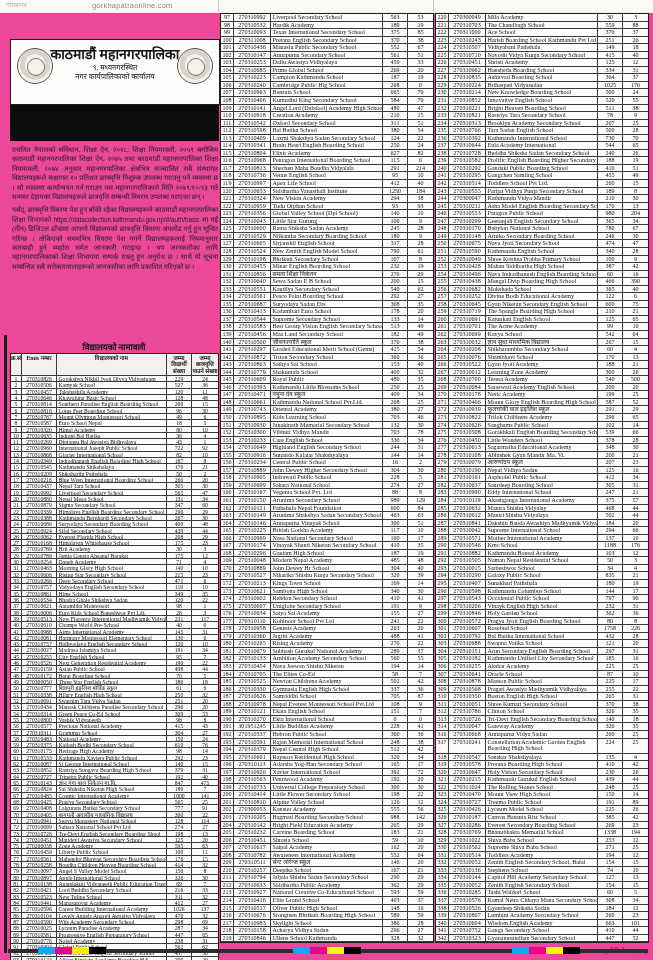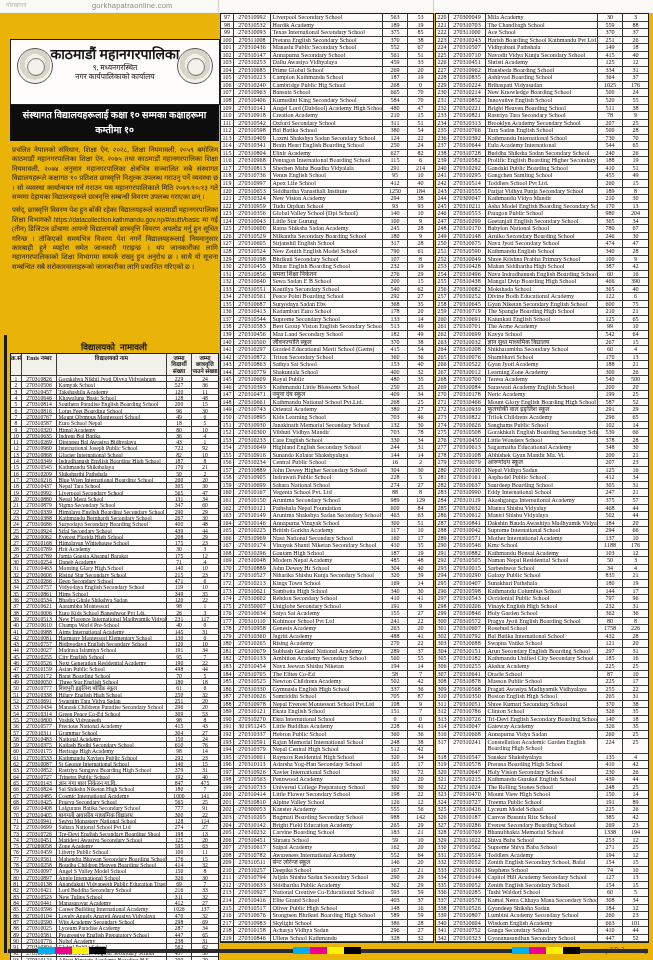--- a/index.html
+++ b/index.html
@@ -1,18 +1,18 @@
 <!DOCTYPE html>
 <html><head>
 <meta charset="utf-8">
 <style>
   html,body{margin:0;padding:0;}
   body{width:653px;height:960px;background:#dfdedb;overflow:hidden;
        font-family:"Liberation Serif", "DejaVu Serif", serif;color:#151515;}
-  .sheet{position:absolute;left:0;top:0;width:653px;height:960px;background:#eab308;}
+  .sheet{position:absolute;left:0;top:0;width:653px;height:960px;background:#ec4899;}
   
   .topstrip{position:absolute;left:0;top:0;width:653px;height:12px;background:#fbfaf7;
             border-bottom:1px solid #f0efec;}
   .watermark{position:absolute;left:92px;top:1px;font-size:7.5px;color:#8b8b8b;
              font-family:"Liberation Sans", sans-serif;letter-spacing:.2px;}
   .mastfrag{position:absolute;left:6px;top:1px;width:70px;height:9px;color:#b5b4b0;
             font-size:6px;overflow:hidden;white-space:nowrap;}
   .colrule{position:absolute;top:0;width:1px;height:12px;background:#cfcecb;}
   
   .col{position:absolute;top:13px;}
@@ -27,21 +27,21 @@
   .logo:before{content:"";position:absolute;left:9px;top:9px;width:16px;height:16px;
         border-radius:50%;border:1px solid #777;}
   .banner{position:absolute;left:0;top:92px;width:209px;height:36px;background:#0d0d0d;
           color:#fff;text-align:center;font-weight:bold;font-size:9.5px;line-height:15px;
           padding-top:3px;box-sizing:border-box;}
   .notice{position:absolute;left:2px;top:132px;width:206px;font-size:6.9px;line-height:9.4px;
           text-align:justify;color:#222;}
   .notice p{margin:0 0 4px 0;}
   .url{font-family:"Liberation Sans", sans-serif;font-size:6.3px;}
   .tbl-title{position:absolute;left:0;top:328px;width:208px;text-align:center;
-             font-weight:bold;font-size:8.5px;font-family:Liberation Mono, monospace;}
+             font-weight:bold;font-size:8.5px;}
   
   .tbl{position:absolute;border:1.2px solid #1e1e1e;background:#fdfcfa;box-sizing:border-box;}
   .row{display:grid;border-bottom:.6px solid #3a3a3a;box-sizing:border-box;}
   .cell{border-right:.6px solid #3a3a3a;overflow:hidden;white-space:nowrap;
         box-sizing:border-box;}
   .cell:last-child{border-right:none;}
   .num{text-align:center;}
   .namec{padding-left:1.5px;}
   .wrapname{white-space:normal;line-height:6.8px;}
   
@@ -79,21 +79,20 @@
 
   <div class="col" style="left:10px;width:209px">
     <div class="mast">
       <div class="logo" style="left:6px"></div>
       <div class="logo" style="right:6px"></div>
       <div class="org">काठमाडौं महानगरपालिका</div>
       <div class="orgsub">९, मध्यनगरस्थित</div>
       <div class="orgsub">नगर कार्यपालिकाको कार्यालय</div>
     </div>
     <div class="banner">
-      <div>संस्थागत विद्यालयहरूलाई कक्षा १० सम्मका कक्षाहरूमा कम्तीमा १०</div>
     </div>
     <div class="notice">
       <p>प्रचलित नेपालको संविधान, शिक्षा ऐन, २०२८, शिक्षा नियमावली, २०५९ बमोजिम काठमाडौं महानगरपालिका शिक्षा ऐन, २०७५ तथा काठमाडौं महानगरपालिका शिक्षा नियमावली, २०७४ अनुसार महानगरपालिका क्षेत्रभित्र सञ्चालित सबै संस्थागत विद्यालयहरूले कक्षागत १० प्रतिशत छात्रवृत्ति निशुल्क उपलब्ध गराउनु पर्ने व्यवस्था छ । सो व्यवस्था कार्यान्वयन गर्न गराउन यस महानगरपालिकाले मिति २०७९/१०/१३ गते सम्ममा देहायका विद्यालयहरूले छात्रवृत्ति सम्बन्धी विवरण उपलब्ध गराएका छन् ।</p>
       <p><span>पर्सद्, छात्रवृत्ति विवरण पेश हुन बाँकी रहेका विद्यालयहरूले काठमाडौं महानगरपालिका शिक्षा विभागको</span>
         <span class="url">https://datacollection.kathmandu.gov.np/#/auth/basic</span>
         <span>मा गई (तीन) डिजिटल ढाँचामा आफ्नो विद्यालयको छात्रवृत्ति विवरण अपलोड गर्नु हुन सूचित गरिन्छ । तोकिएको समयभित्र विवरण पेश नगर्ने विद्यालयहरूलाई नियमानुसार कारबाही हुने व्यहोरा समेत जानकारी गराइन्छ । थप जानकारीका लागि महानगरपालिकाको शिक्षा विभागमा सम्पर्क राख्नु हुन अनुरोध छ । साथै यो सूचना सम्बन्धित सबै सरोकारवालाहरूको जानकारीका लागि प्रकाशित गरिएको छ ।</span></p>
     </div>
     <div class="tbl-title">विद्यालयको नामावली</div>
     <div class="tbl t1" id="t1">
       <div class="row hrow">

